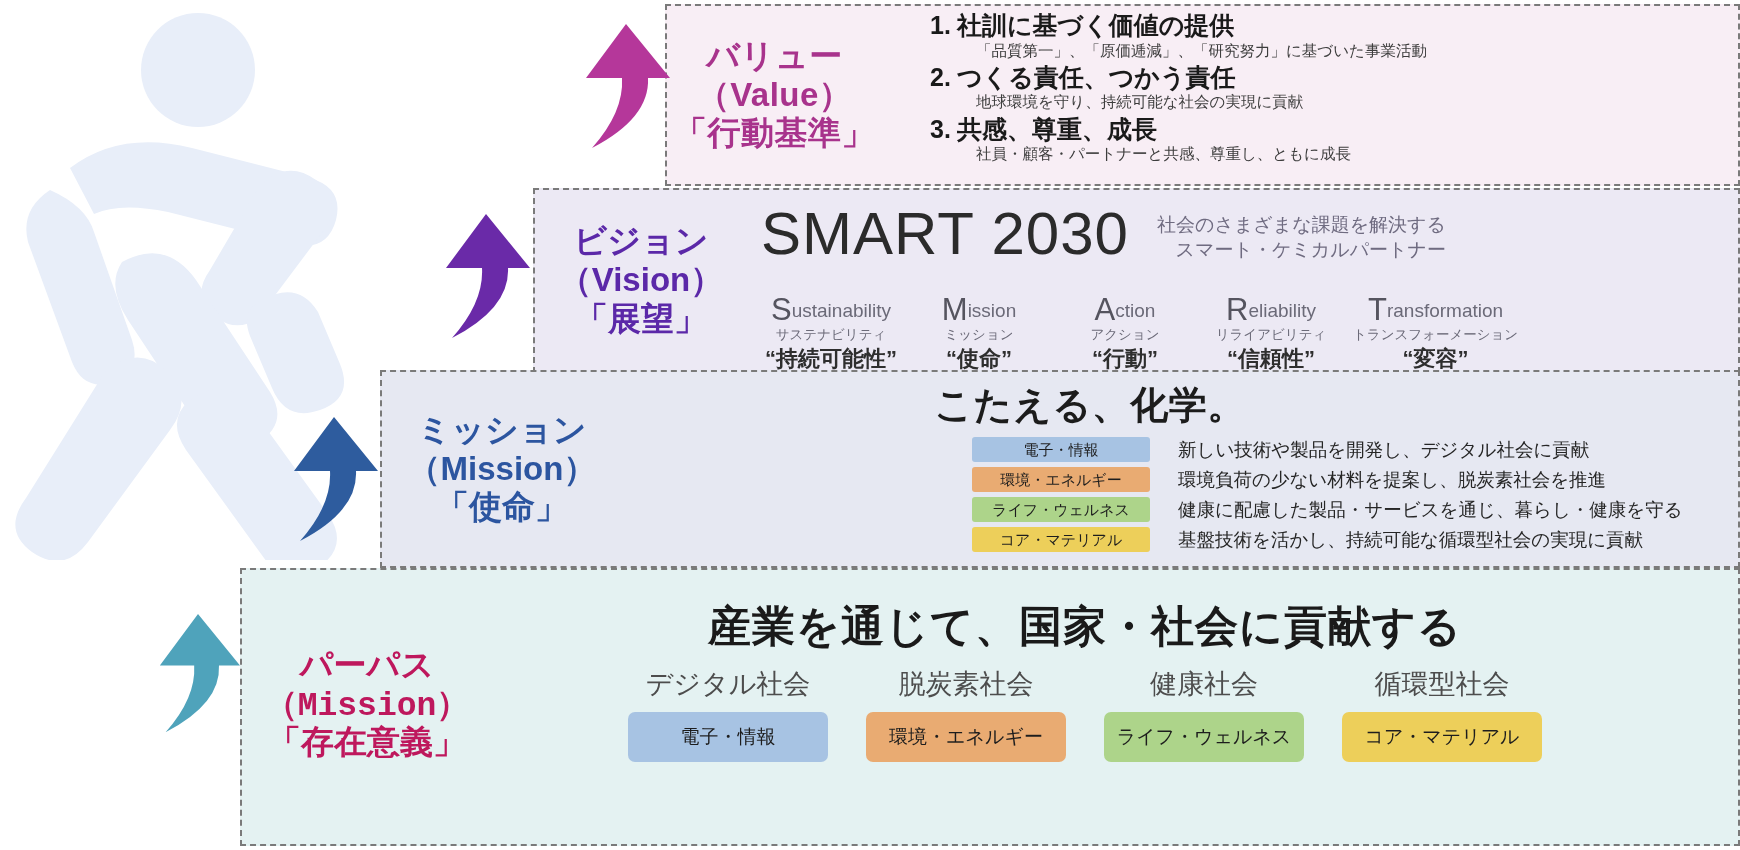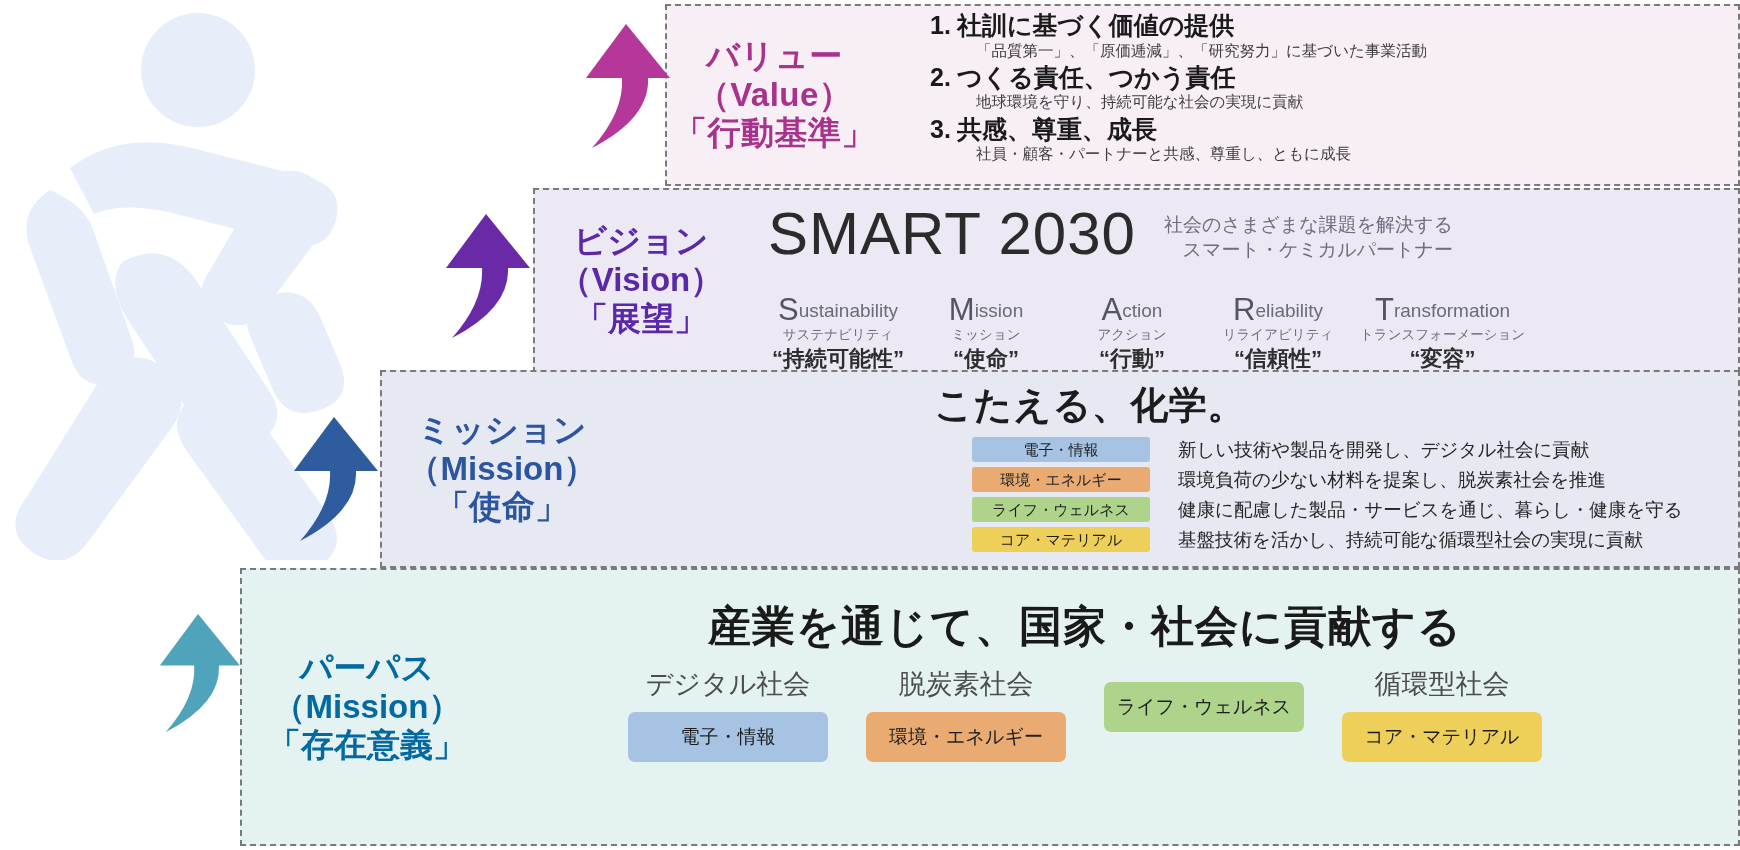--- a/index.html
+++ b/index.html
@@ -53,21 +53,20 @@
   .value-head .num{display:inline-block;width:27px;}
   .value-sub{
     font-size:15.5px;color:#3d3d3d;line-height:1.25;padding-left:46px;
     white-space:nowrap;
   }
 
   
   #tier-vision{
     left:533px;top:188px;width:1207px;height:185px;
     background:#ece9f4;
-    gap:7px;
   }
   #tier-vision .label{
     width:212px;color:#5b28a8;font-size:33px;font-weight:700;
   }
   .vision-body{padding-left:6px;}
   .vision-top{display:flex;align-items:flex-start;padding-top:14px;}
   .smart-title{
     font-size:60px;font-weight:400;color:#2b2b2b;line-height:1;
     letter-spacing:1px;white-space:nowrap;padding-left:8px;
   }
@@ -103,21 +102,21 @@
     font-size:15px;color:#1d1d1d;border-radius:3px;white-space:nowrap;
   }
   .mtext{font-size:18.5px;color:#262626;margin-left:28px;white-space:nowrap;}
 
   
   #tier-purpose{
     left:240px;top:568px;width:1500px;height:278px;
     background:#e4f2f2;
   }
   #tier-purpose .label{
-    width:250px;color:#0369a1;font-size:33px;font-weight:700;
+    width:250px;color:#be185d;font-size:33px;font-weight:700;font-family:Liberation Mono, monospace;
   }
   .purpose-body{padding-left:0;}
   .purpose-title{
     font-size:43px;font-weight:700;color:#1a1a1a;text-align:center;
     letter-spacing:1px;margin-top:28px;padding-right:60px;
   }
   .purpose-cols{
     display:flex;justify-content:center;gap:38px;margin-top:14px;padding-right:60px;
   }
   .pcol{text-align:center;width:200px;}
@@ -291,20 +290,21 @@
           <div class="pcol-head">デジタル社会</div>
           <div class="pcol-chip" style="background:#a7c3e3">電子・情報</div>
         </div>
 
         <div class="pcol">
           <div class="pcol-head">脱炭素社会</div>
           <div class="pcol-chip" style="background:#e9ab72">環境・エネルギー</div>
         </div>
 
         <div class="pcol">
+          <div class="pcol-head">健康社会</div>
           <div class="pcol-chip" style="background:#add48a">ライフ・ウェルネス</div>
         </div>
 
         <div class="pcol">
           <div class="pcol-head">循環型社会</div>
           <div class="pcol-chip" style="background:#edcf5a">コア・マテリアル</div>
         </div>
 
       </div>
     </div>

